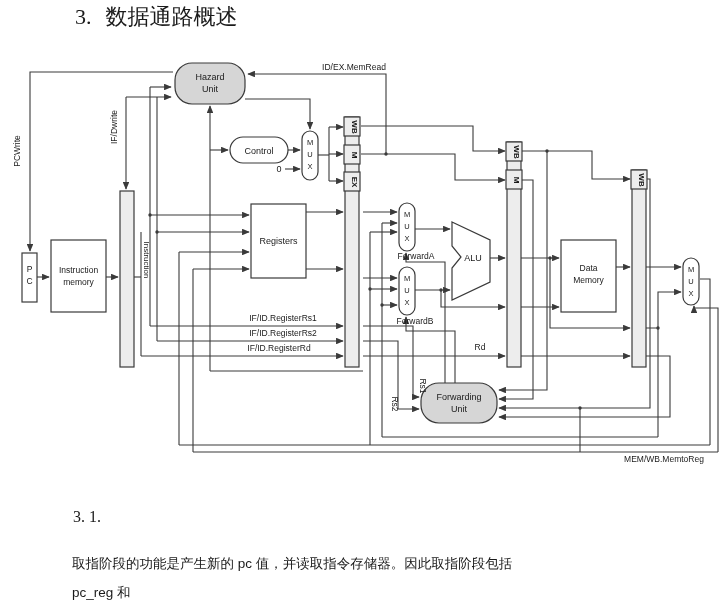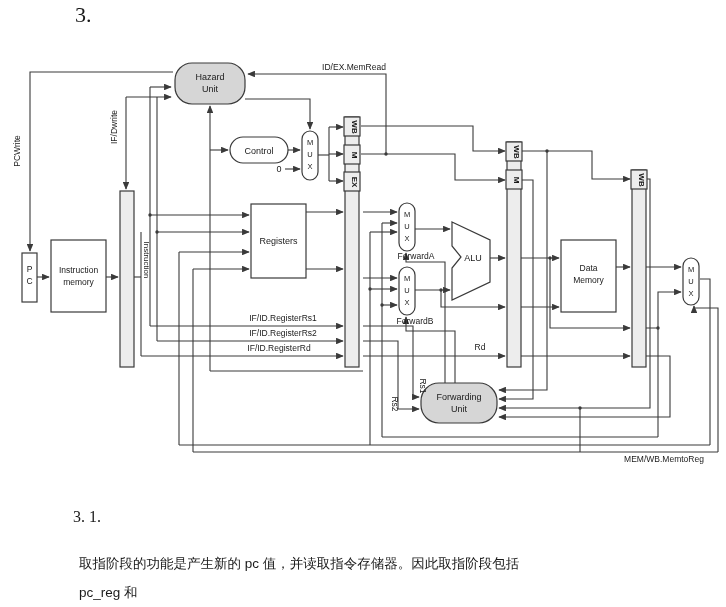--- a/index.html
+++ b/index.html
@@ -5,31 +5,32 @@
   html,body{margin:0;padding:0;background:#fff;}
   #page{position:relative;width:726px;height:607px;background:#ffffff;overflow:hidden;
         font-family:"Liberation Sans",sans-serif;}
   #doc-title{position:absolute;left:75px;top:2px;font-family:"Liberation Serif",serif;
              font-size:22px;color:#1a1a1a;display:flex;align-items:baseline;}
   #doc-title .num{margin-right:14px;}
   #section-heading{position:absolute;left:73px;top:508px;font-size:16px;color:#1a1a1a;
              display:flex;align-items:flex-start;}
   #section-heading .num{font-family:"Liberation Serif",serif;margin-right:16px;}
   #section-heading .ttl{font-family:"Liberation Sans",sans-serif;font-weight:bold;}
-  #body-text{position:absolute;left:79px;top:549px;width:470px;font-size:13.5px;
+  #body-text{position:absolute;left:72px;top:549px;width:470px;font-size:13.5px;
              line-height:29px;color:#1a1a1a;}
   svg{position:absolute;left:0;top:0;}
   svg text{font-family:"Liberation Sans",sans-serif;fill:#1a1a1a;}
 </style>
 </head>
 <body>
 
 <div id="page">
   <div id="doc-title">
     <span class="num">3.</span>
+    <span>数据通路概述</span>
   </div>
 
   <svg id="datapath" width="726" height="607" viewBox="0 0 726 607">
       <defs>
         <marker id="ar" markerWidth="7" markerHeight="6" refX="6.3" refY="3" orient="auto">
           <path d="M0,0 L7,3 L0,6 Z" fill="#3a3a3a"></path>
         </marker>
       </defs>
       <polyline points="173,72 30,72 30,251" fill="none" stroke="#3a3a3a" stroke-width="1.1" marker-end="url(#ar)"></polyline>
       <polyline points="37,277 49,277" fill="none" stroke="#3a3a3a" stroke-width="1.1" marker-end="url(#ar)"></polyline>

